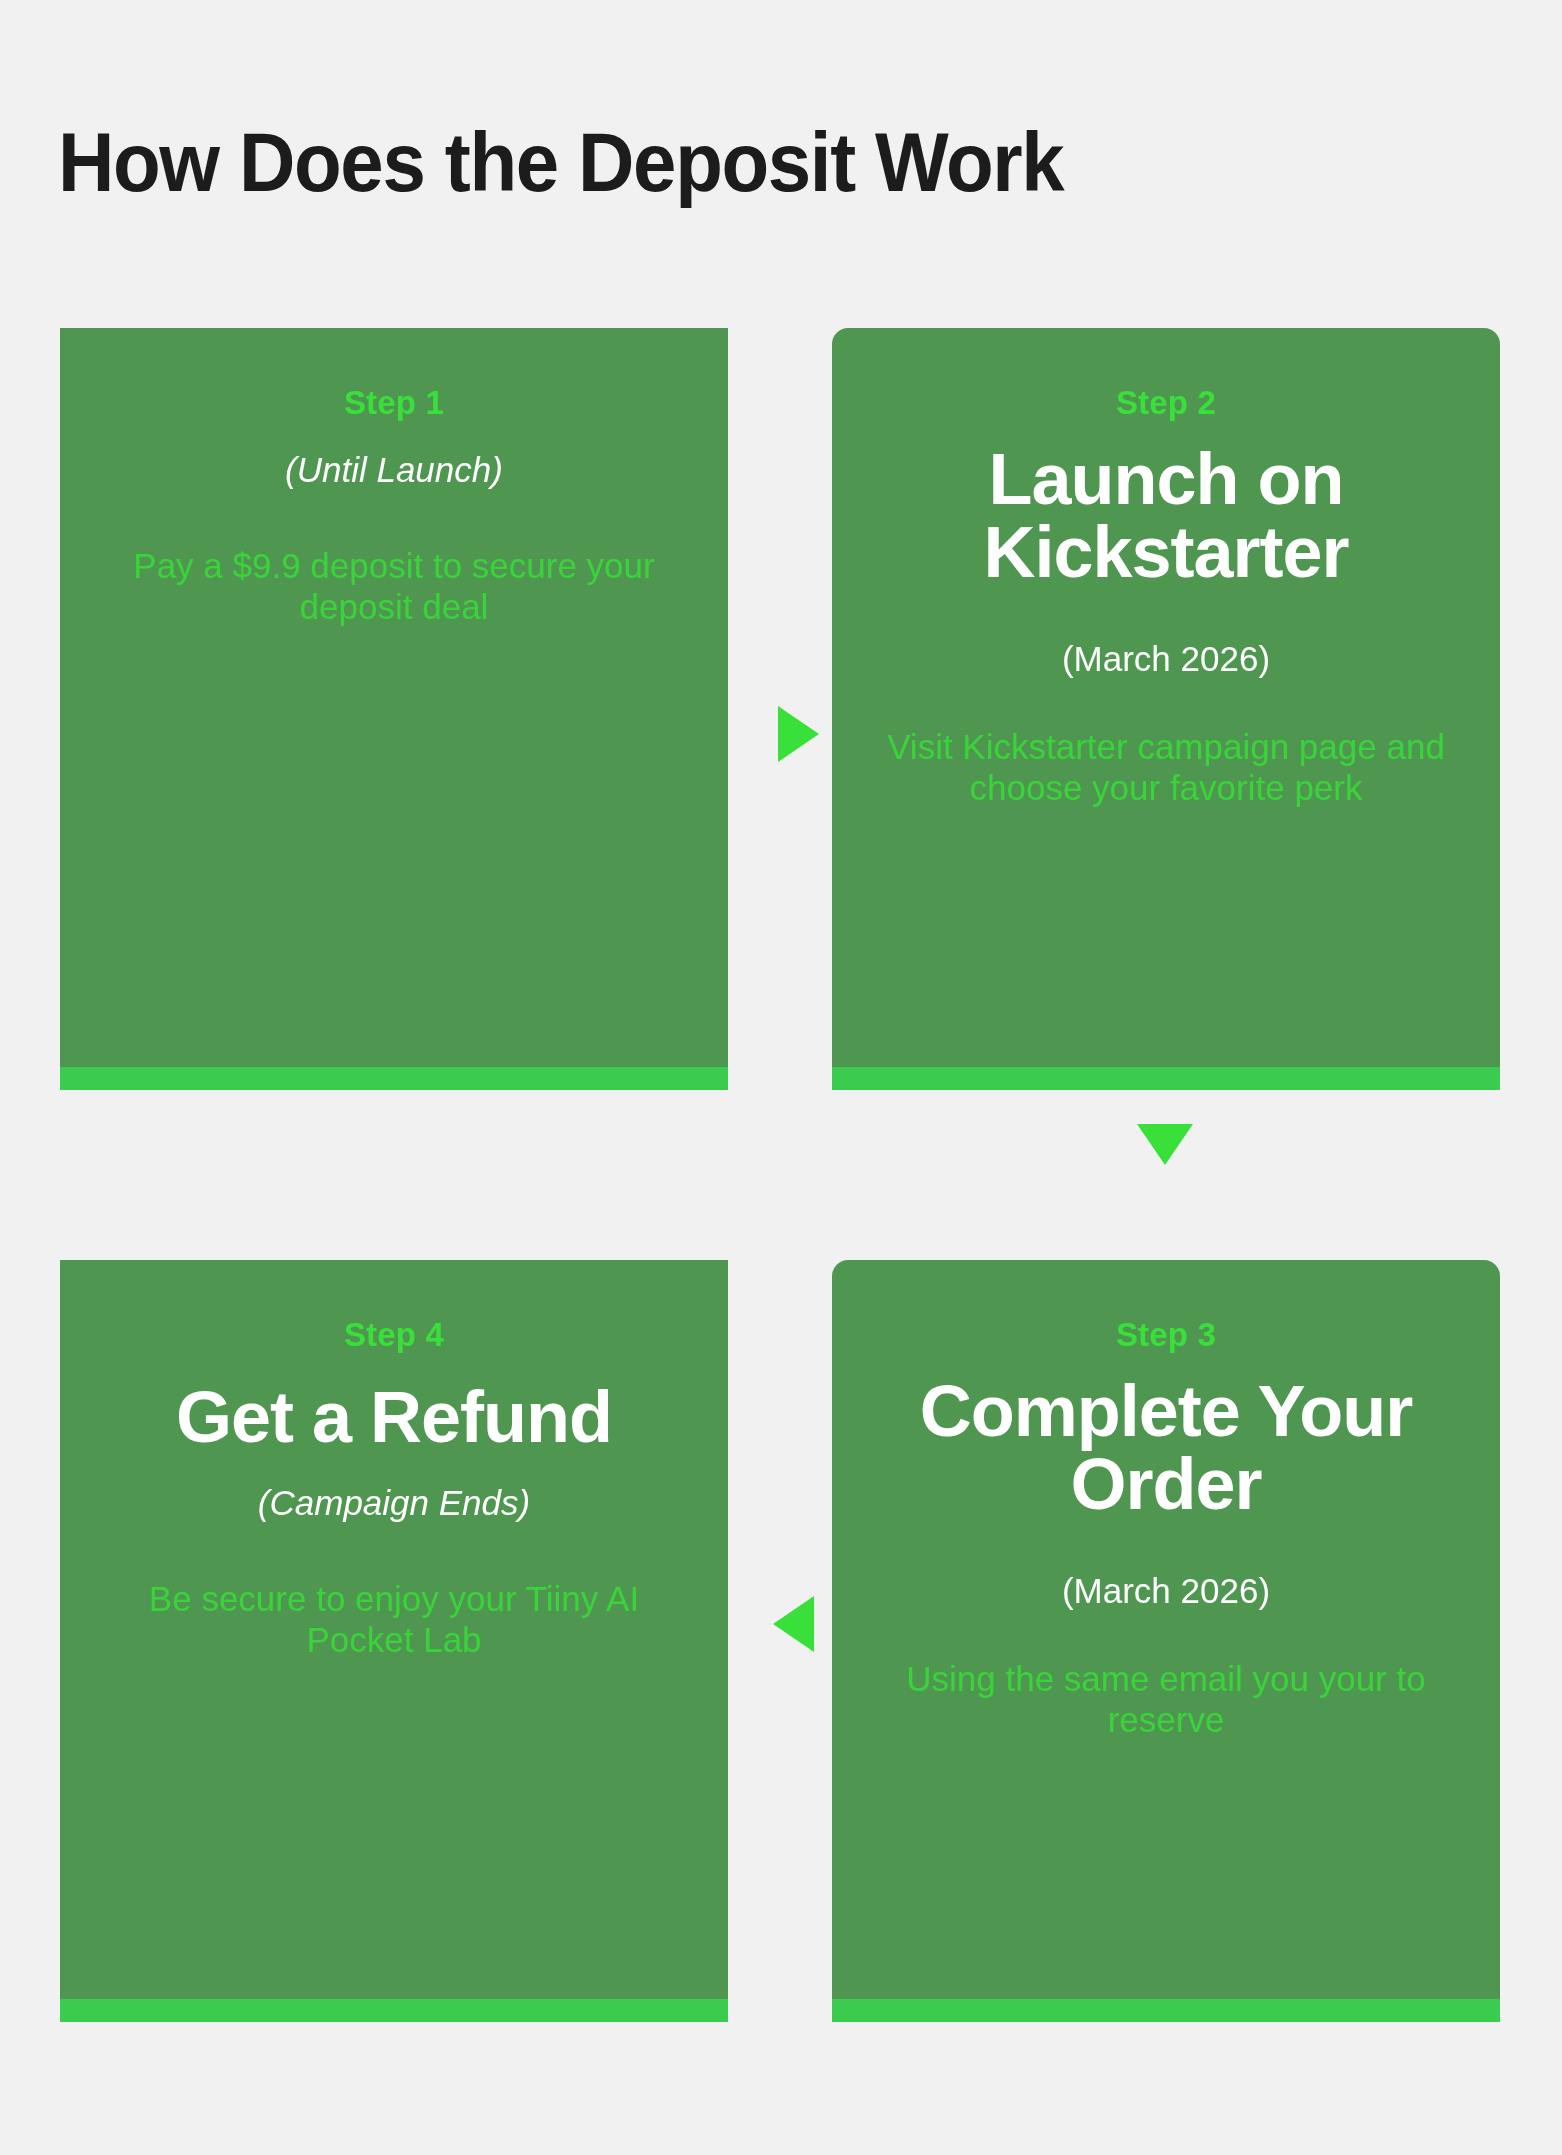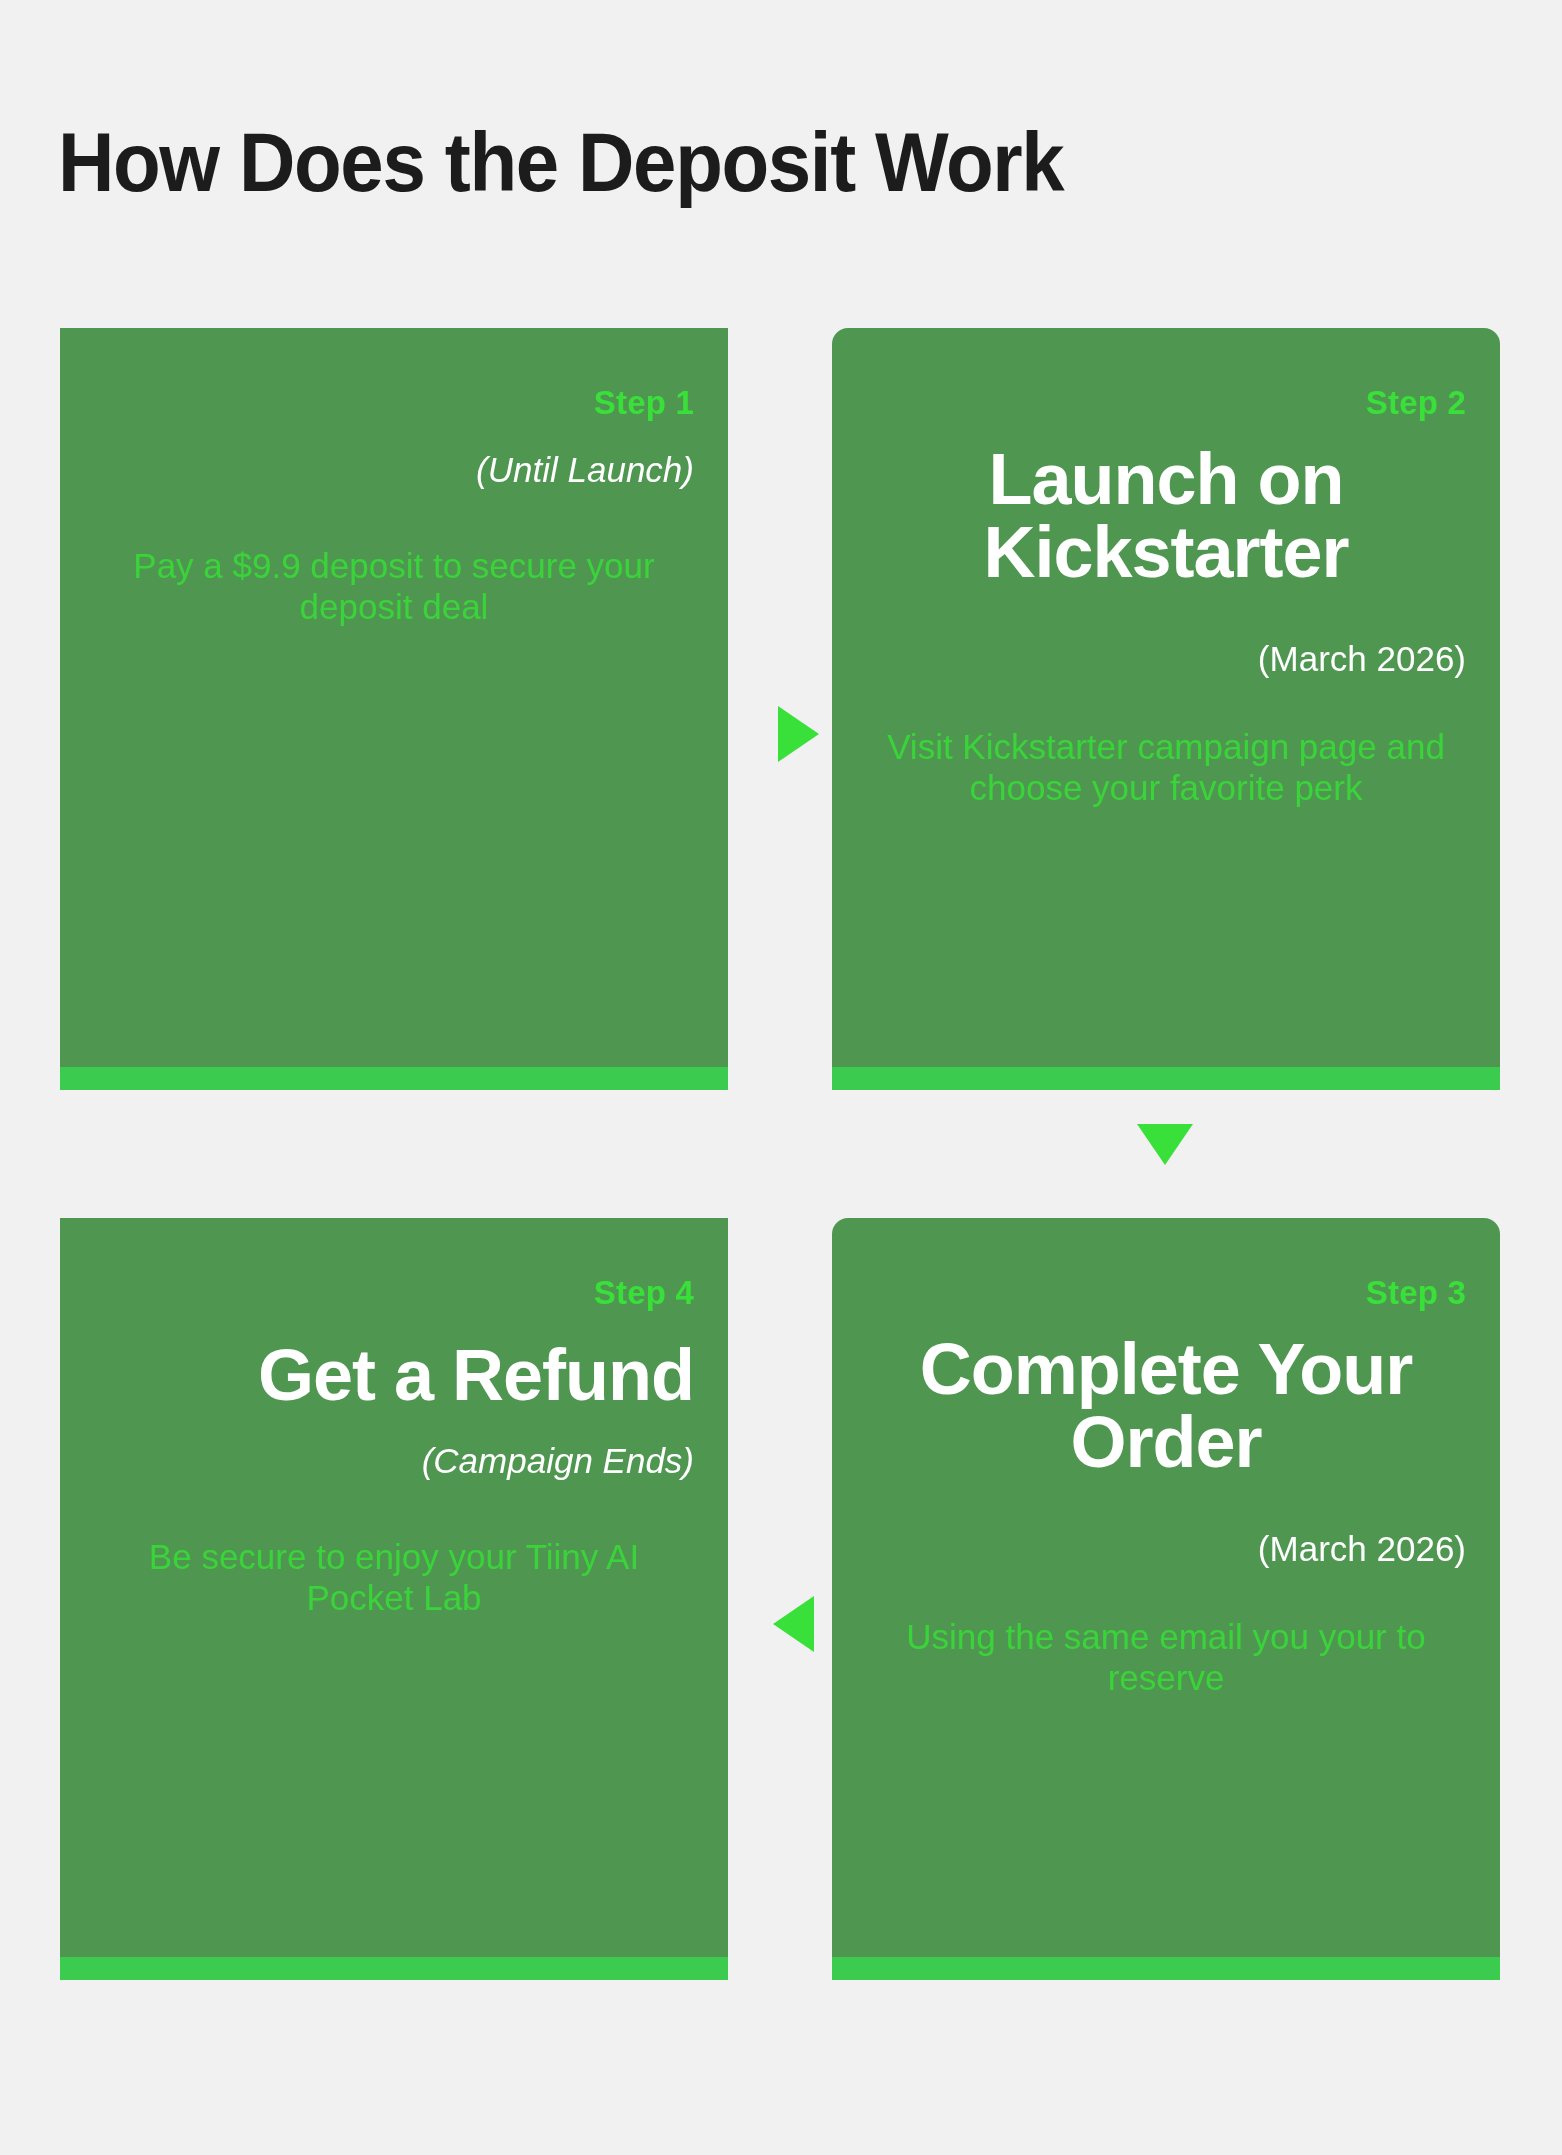--- a/index.html
+++ b/index.html
@@ -48,32 +48,32 @@
   .card {
     position: absolute;
     width: 668px;
     background: #4f9751;
     box-sizing: border-box;
     display: flex;
     flex-direction: column;
     align-items: center;
   }
   .card-r1 { top: 0px; height: 762px; }
-  .card-r2 { top: 890px; height: 762px; }
+  .card-r2 { top: 932px; height: 762px; }
   .card-c1 { left: 0px; }
   .card-c2 { left: 772px; border-radius: 16px; }
 
   .card-body {
     flex: 1 1 auto;
     width: 100%;
     box-sizing: border-box;
     padding: 58px 34px 20px 34px;
     display: flex;
     flex-direction: column;
-    align-items: flex-end;
+    align-items: center;
     text-align: center;
   }
 
   .step-label {
     font-size: 33px;
     font-weight: 700;
     color: #3ae03a;
     letter-spacing: 0.2px;
     line-height: 1.05;
   }

